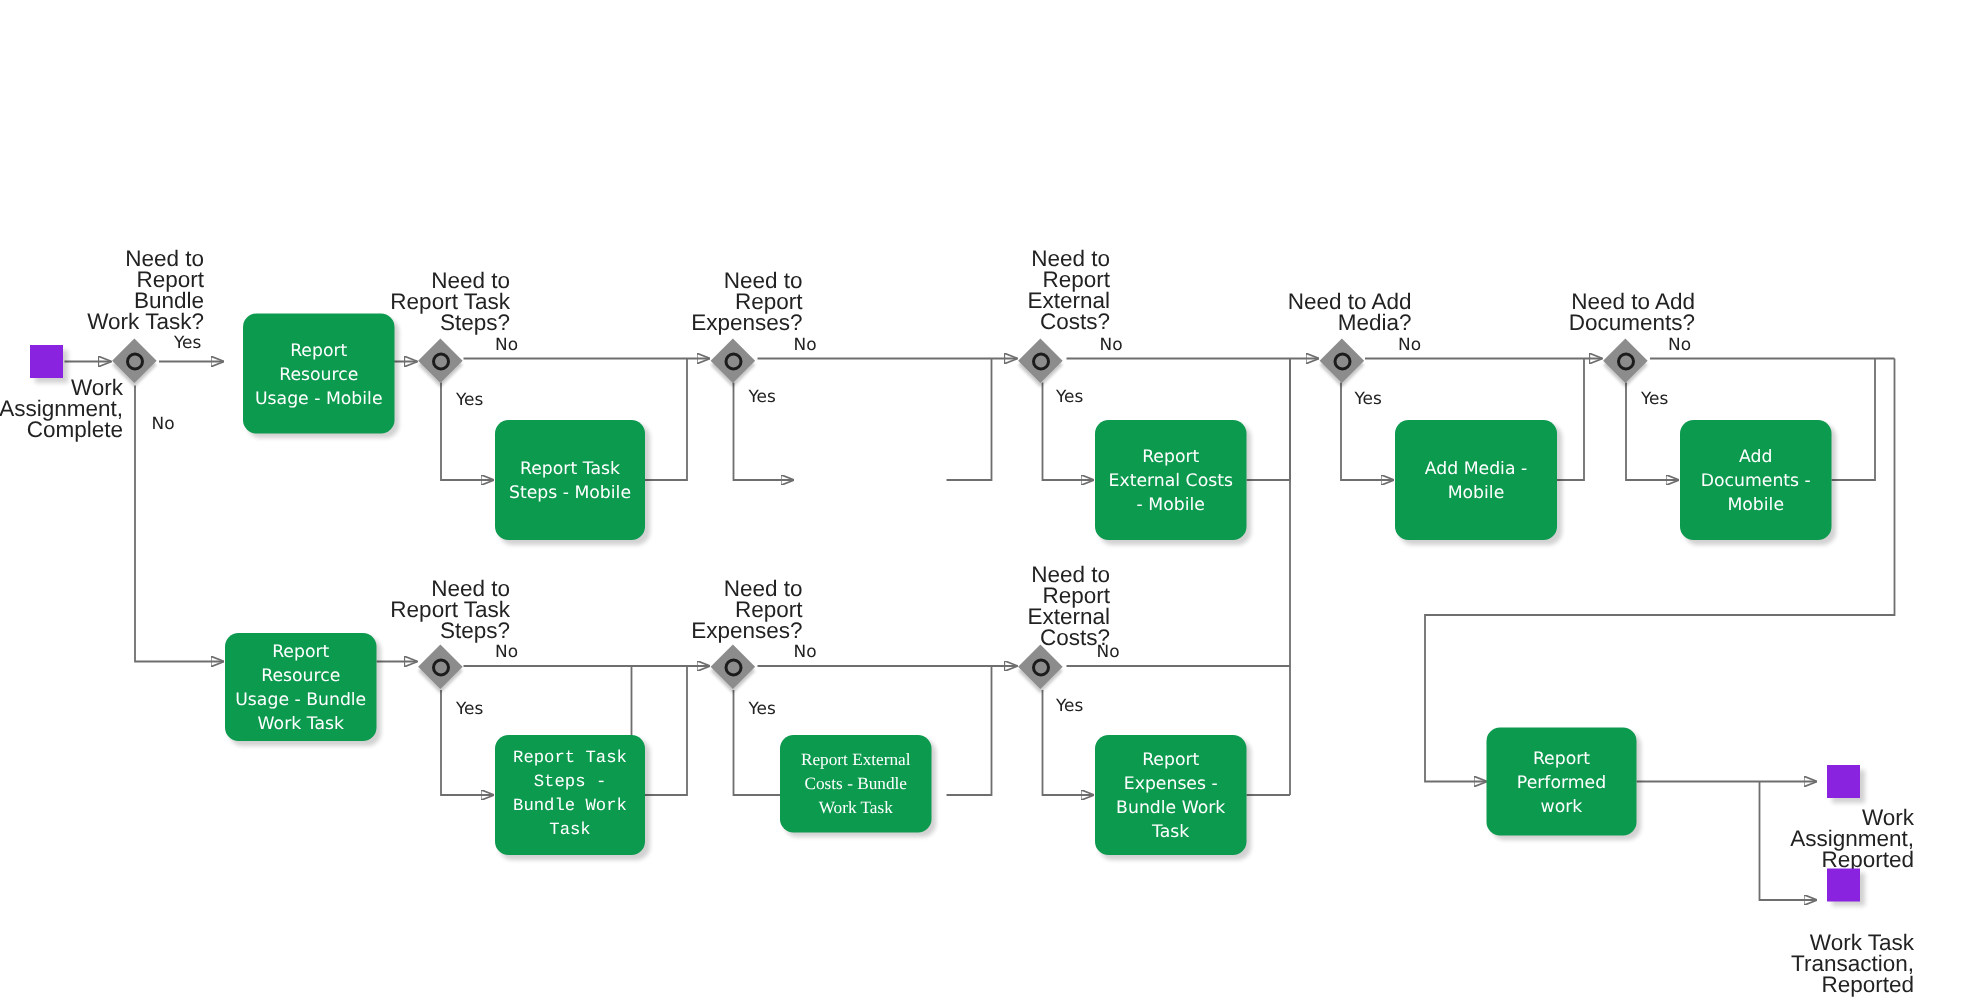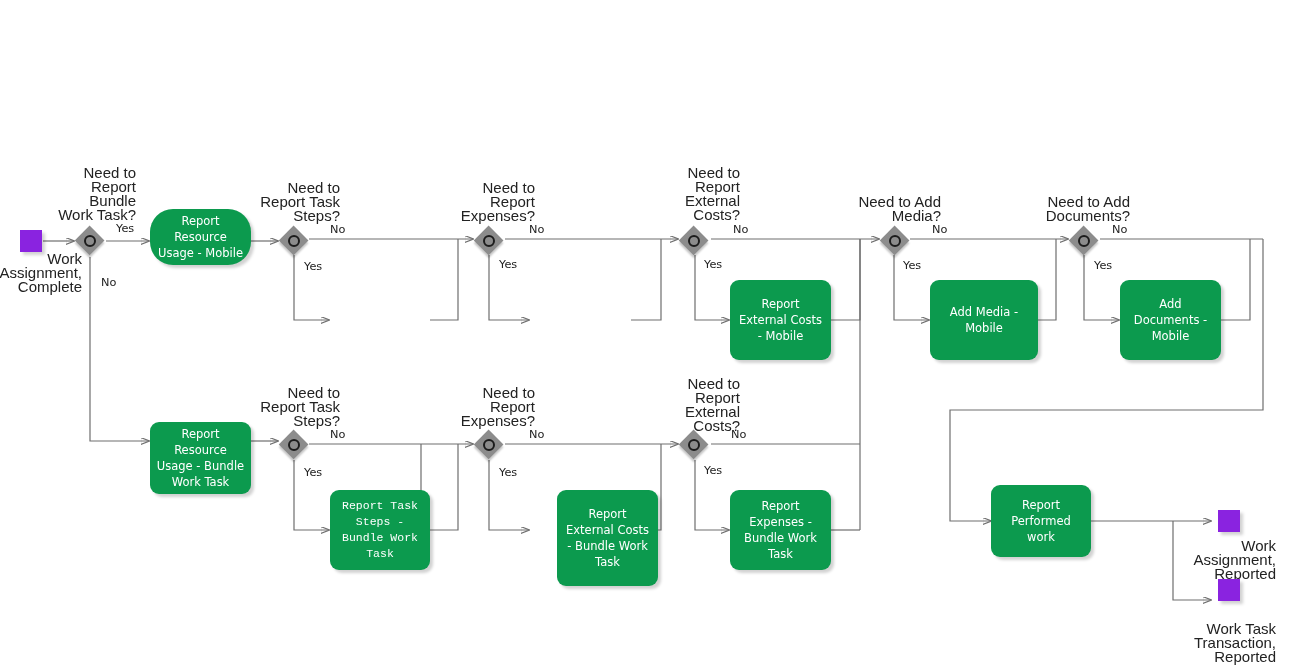--- a/index.html
+++ b/index.html
@@ -123,32 +123,33 @@
     <div class="dia"></div>
     <div class="ring"></div>
   </div>
   <div class="lbl" style="left:44px;top:166px;width:92px;">Need to
 Report
 Bundle
 Work Task?</div>
   <div class="flowlbl" style="left:116px;top:222px;">Yes</div>
   <div class="flowlbl" style="left:101px;top:276px;">No</div>
 
-  <div class="task" style="left:150px;top:209px;width:101px;height:56px;border-radius:23px;">Report Resource Usage - Mobile</div>
+  <div class="task" style="left:162px;top:209px;width:101px;height:80px;">Report Resource Usage - Mobile</div>
 
   <div class="gw" style="left:279px;top:226px;">
     <div class="dia"></div>
     <div class="ring"></div>
   </div>
   <div class="lbl" style="left:248px;top:181px;width:92px;">Need to
 Report Task
 Steps?</div>
   <div class="flowlbl" style="left:330px;top:223px;">No</div>
   <div class="flowlbl" style="left:304px;top:260px;">Yes</div>
 
+  <div class="task" style="left:330px;top:280px;width:100px;height:80px;">Report Task Steps - Mobile</div>
 
   <div class="gw" style="left:474px;top:226px;">
     <div class="dia"></div>
     <div class="ring"></div>
   </div>
   <div class="lbl" style="left:443px;top:181px;width:92px;">Need to
 Report
 Expenses?</div>
   <div class="flowlbl" style="left:529px;top:223px;">No</div>
   <div class="flowlbl" style="left:499px;top:258px;">Yes</div>
@@ -206,21 +207,21 @@
   <div class="gw" style="left:474px;top:430px;">
     <div class="dia"></div>
     <div class="ring"></div>
   </div>
   <div class="lbl" style="left:443px;top:386px;width:92px;">Need to
 Report
 Expenses?</div>
   <div class="flowlbl" style="left:529px;top:428px;">No</div>
   <div class="flowlbl" style="left:499px;top:466px;">Yes</div>
 
-  <div class="task" style="left:557px;top:490px;width:101px;height:96px;">Report External Costs - Bundle Work Task</div>
+  <div class="task" style="left:520px;top:490px;width:101px;height:65px;font-family:Liberation Serif, serif;">Report External Costs - Bundle Work Task</div>
 
   <div class="gw" style="left:679px;top:430px;">
     <div class="dia"></div>
     <div class="ring"></div>
   </div>
   <div class="lbl" style="left:648px;top:377px;width:92px;">Need to
 Report
 External
 Costs?</div>
   <div class="flowlbl" style="left:731px;top:428px;">No</div>

